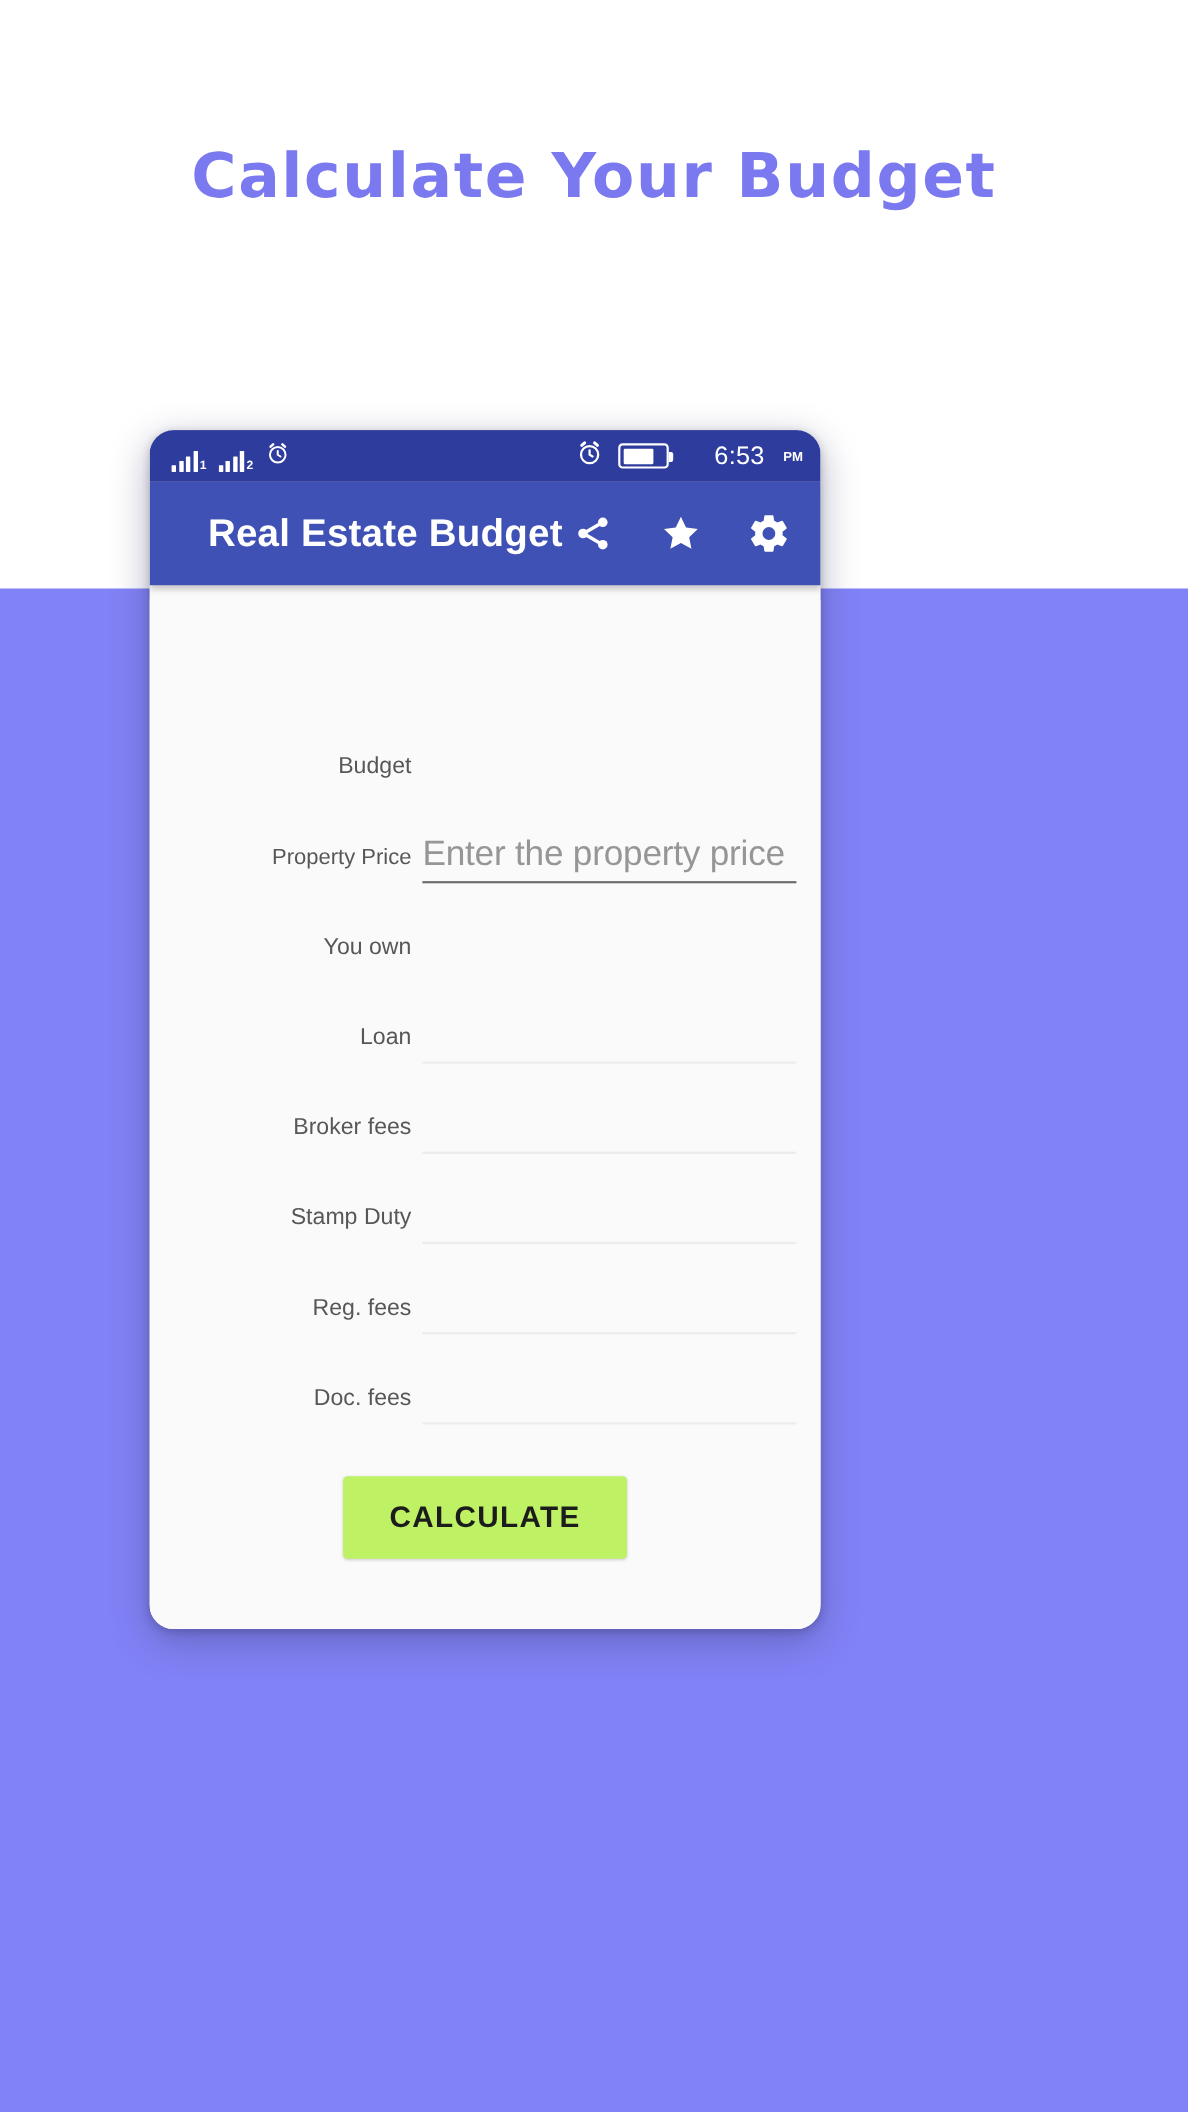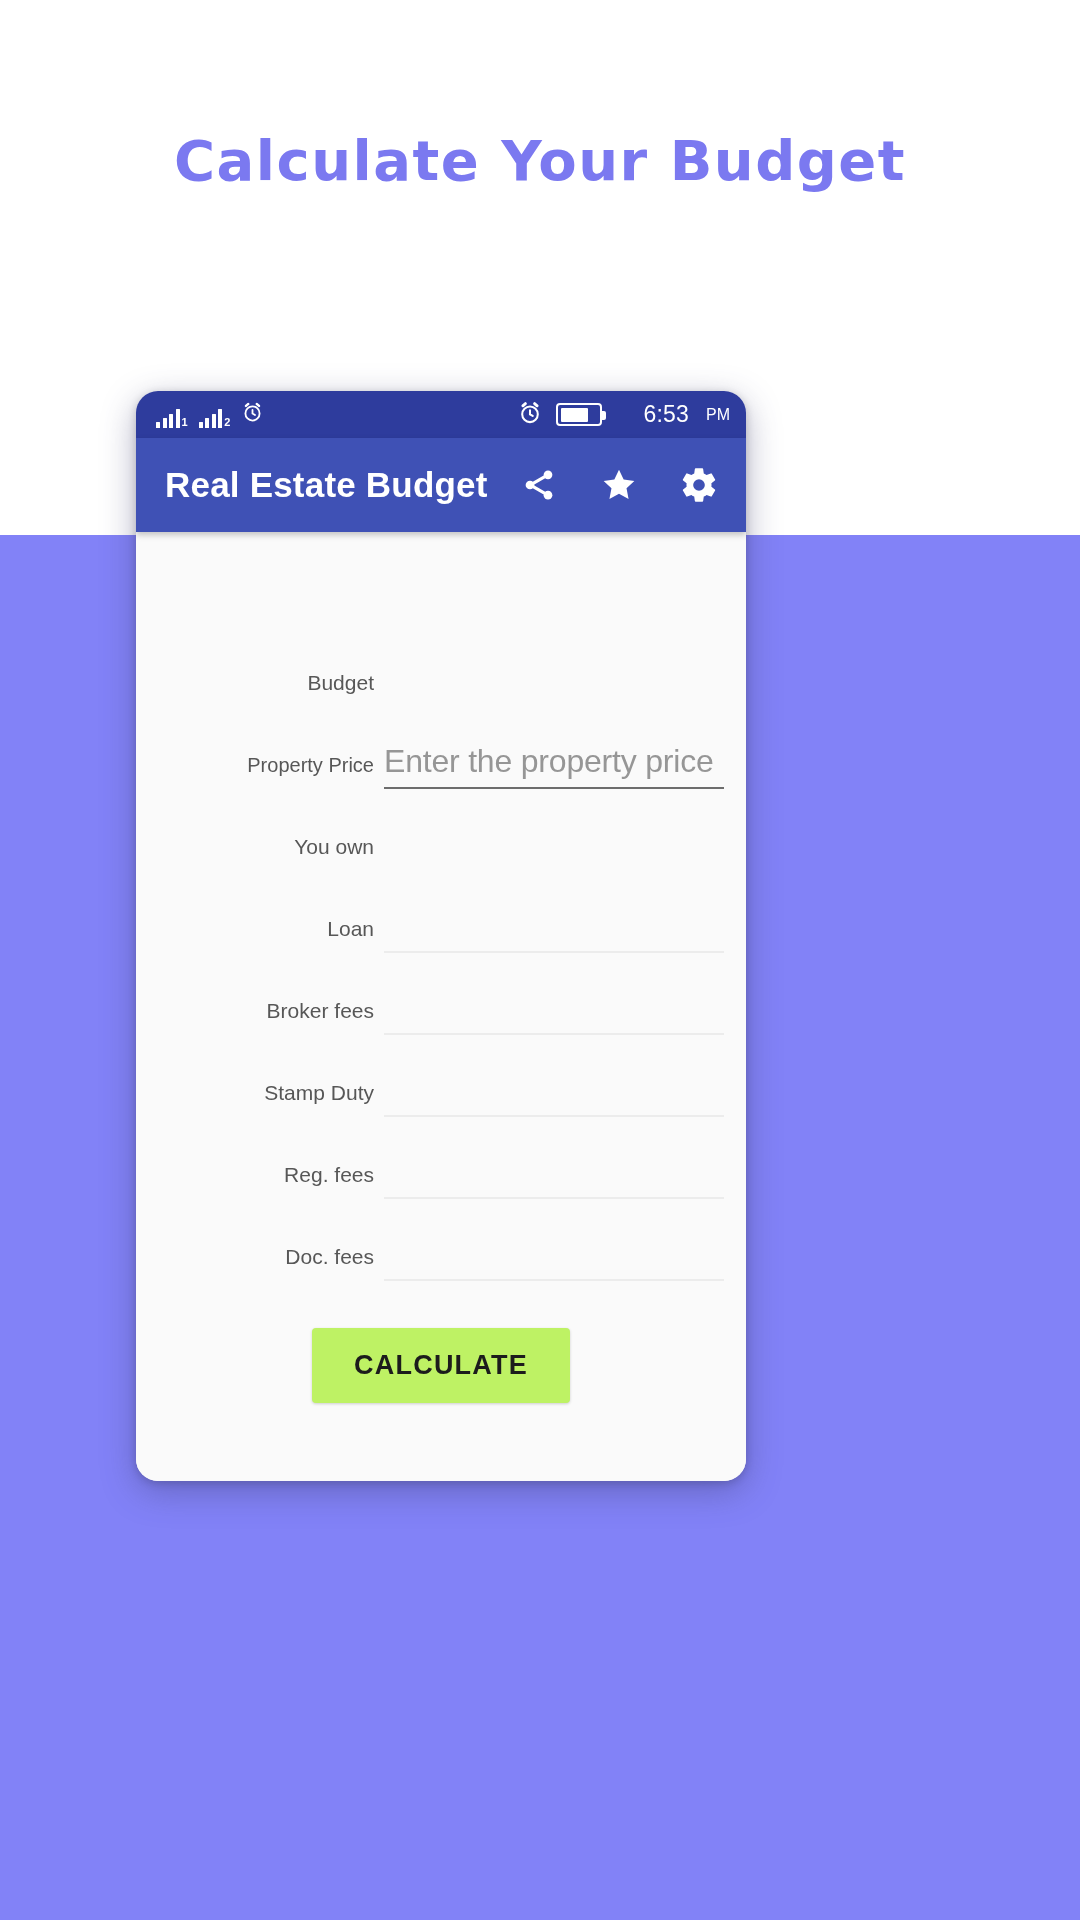--- a/index.html
+++ b/index.html
@@ -71,53 +71,54 @@
     border:2.5px solid #ffffff; border-radius:4px;
     position:relative; display:flex; align-items:center;
     padding:2.5px;
   }
   .battery::after{
     content:""; position:absolute; right:-6px; top:6px;
     width:4px; height:9px; background:#ffffff; border-radius:0 2px 2px 0;
   }
   .battery .lvl { height:100%; background:#ffffff; border-radius:1px; }
   .sb-time { font-size:23px; font-weight:400; letter-spacing:0.2px;margin-left:28px; }
-  .sb-ampm { font-size:16px; font-weight:400; margin-left:4px; }
+  .sb-ampm { font-size:12px; font-weight:700; margin-left:4px; }
 
   
   .appbar {
     height:94px; width:100%;
     background:#3f51b5;
     display:flex; align-items:center;
     padding:0 20px 0 29px;
     box-shadow:0 3px 6px rgba(0,0,0,0.22);
     position:relative; z-index:3;
   }
   .appbar-title {
     color:#ffffff;
     font-size:35px;
     font-weight:700;
     letter-spacing:0.2px;
     white-space:nowrap;
+    margin-left:24px;
   }
   .appbar-actions { margin-left:auto; display:flex; align-items:center; gap:26px; }
   .ab-btn {
     width:54px; height:54px;
     display:flex; align-items:center; justify-content:center;
     cursor:pointer;
   }
 
   
   .body {
     position:relative;
     height:949px;
     background:#fafafa;
     padding:0 22px;
   }
-  .form { padding-top:93px; }
+  .form { padding-top:93px;margin-top:14px; }
 
   .row {
     display:flex; align-items:flex-end;
     height:82px;
     padding-left:10px;
   }
   .row-label {
     width:216px;
     text-align:right;
     padding-right:10px;

